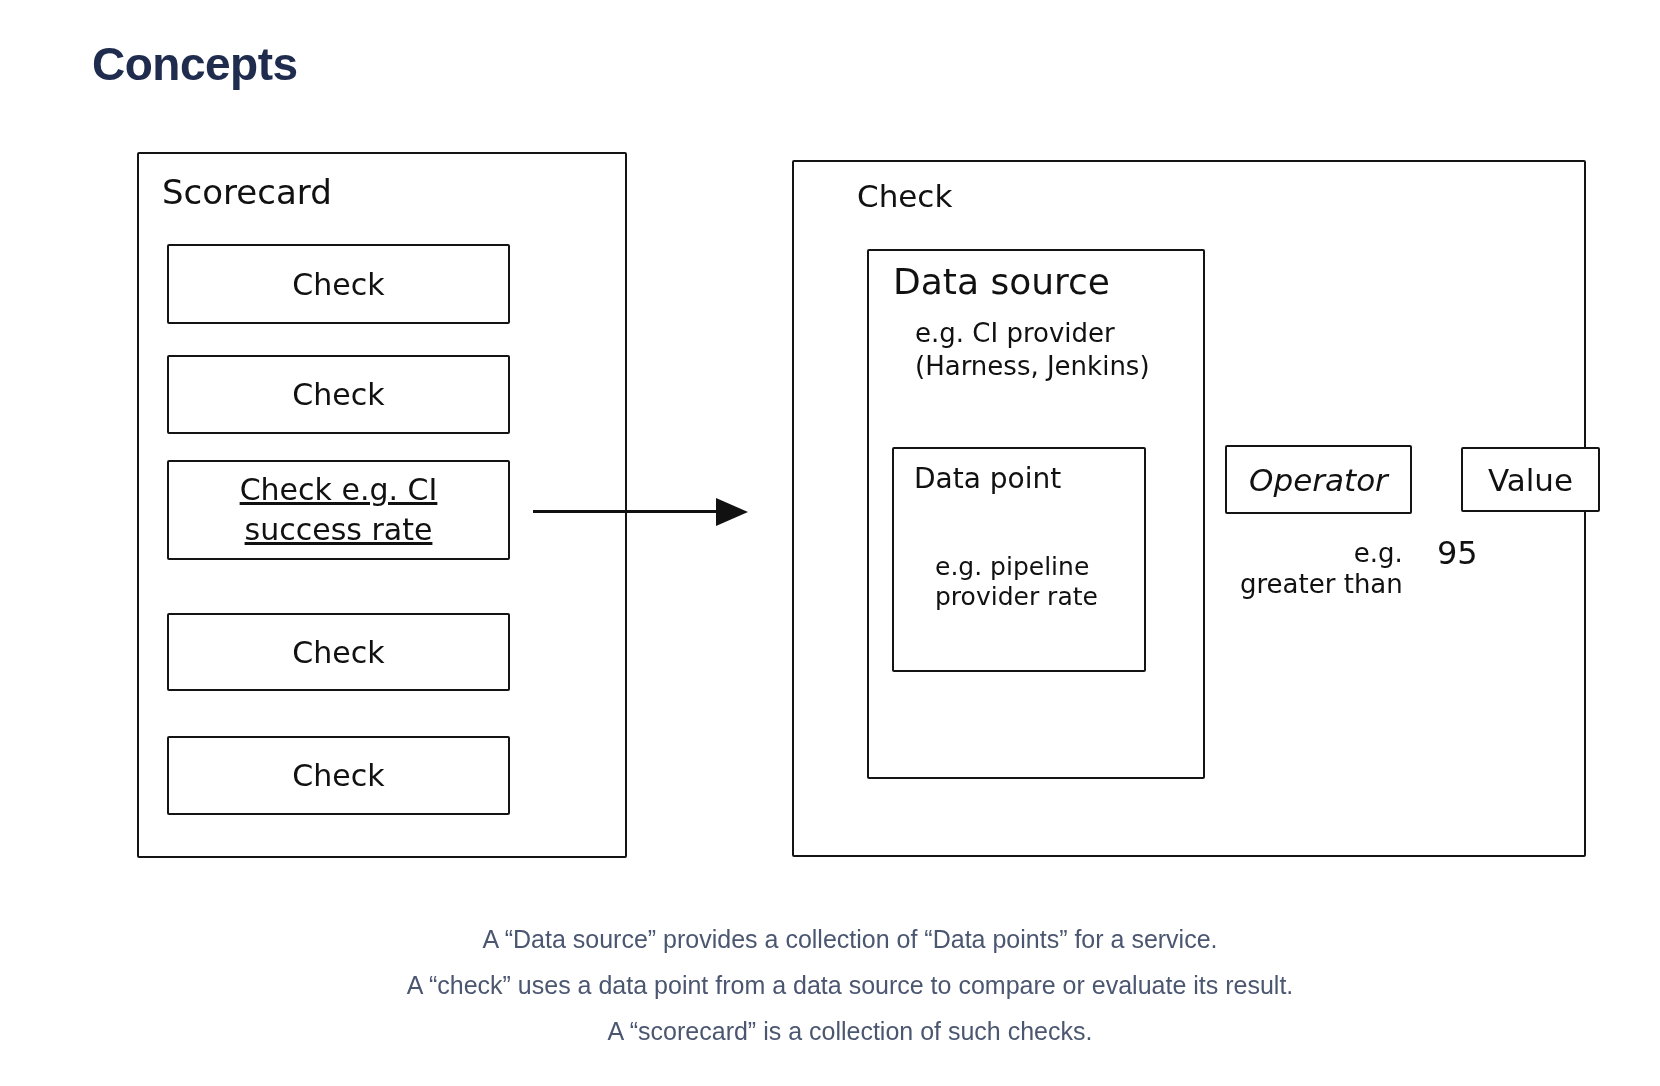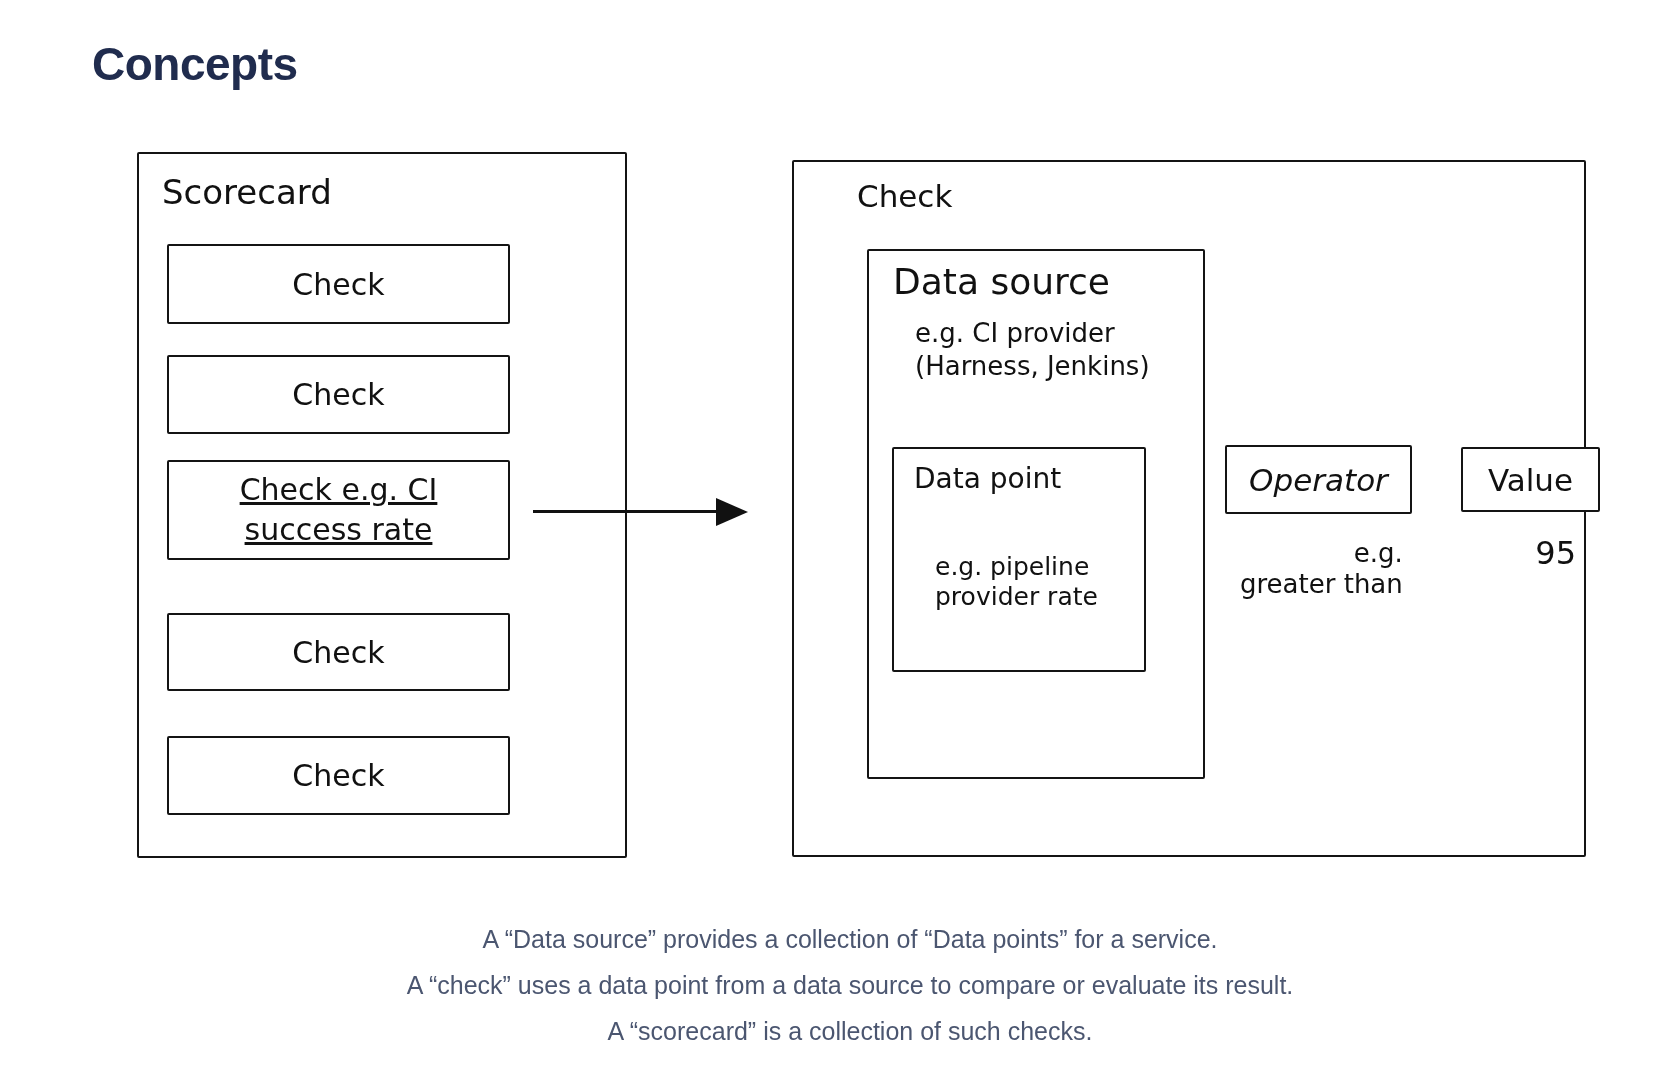--- a/index.html
+++ b/index.html
@@ -77,21 +77,21 @@
   .data-source-example{ left: 46px; top: 66px; font-size: 26px; line-height: 33px; }
 
   .data-point-box     { left: 23px; top: 185px; width: 254px; height: 225px; margin-top: 11px; }
   .data-point-label   { left: 20px; top: 13px; font-size: 28px; }
   .data-point-example { left: 41px; top: 103px; font-size: 25px; line-height: 30px; }
 
   .operator-box   { left: 431px; top: 283px; width: 187px; height: 69px; font-size: 31px; font-style: italic; }
   .operator-example { left: 446px; top: 376px; font-size: 26px; line-height: 31px; text-align: right; }
 
   .value-box      { left: 643px; top: 285px; width: 139px; height: 65px; font-size: 31px; margin-left: 24px; }
-  .value-example  { left: 643px; top: 372px; width: 139px; text-align: right; font-size: 32px; }
+  .value-example  { left: 643px; top: 372px; width: 139px; text-align: left; font-size: 32px; }
 
   
   .notes {
     position: absolute;
     left: 20px;
     top: 916px;
     width: 1660px;
     text-align: center;
     color: #4b5670;
     font-size: 25px;

